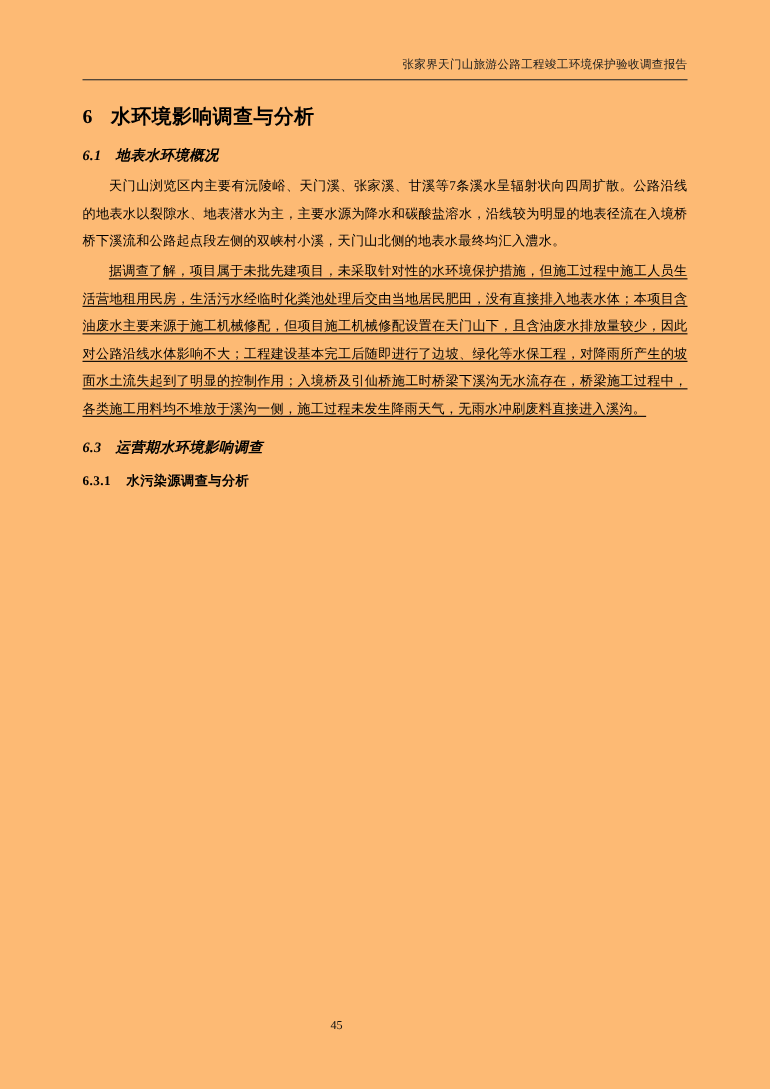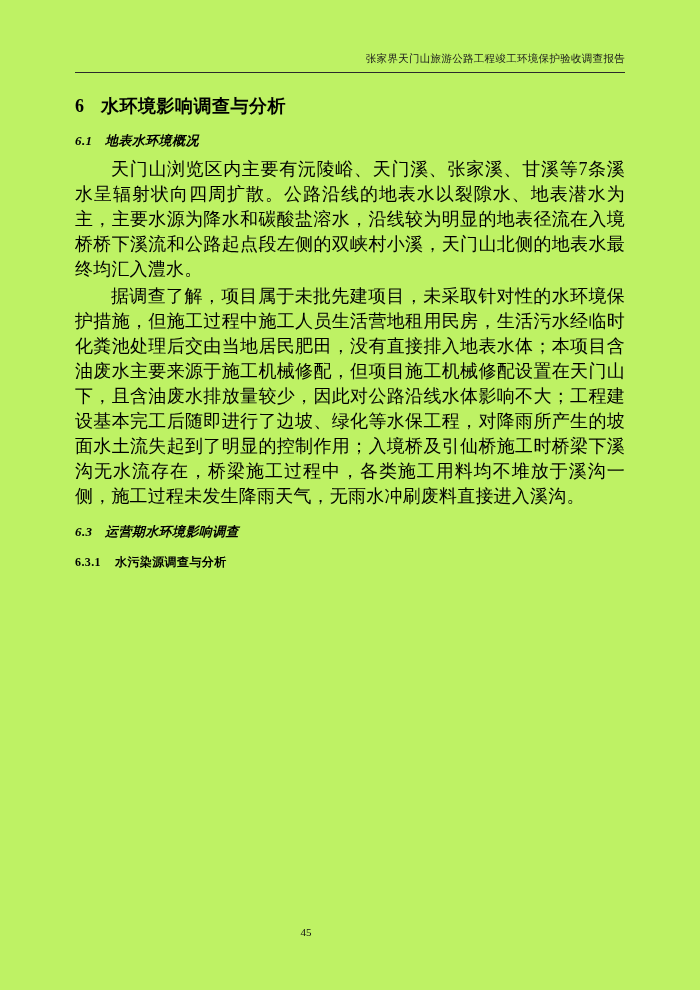--- a/index.html
+++ b/index.html
@@ -8,21 +8,21 @@
     background: #ffffff;
   }
   body {
     font-family: "Liberation Serif", "DejaVu Serif", serif;
     color: #000000;
   }
   .page {
     position: relative;
     width: 700px;
     height: 990px;
-    background: #bef264;
+    background: #fdba74;
     box-sizing: border-box;
     overflow: hidden;
   }
   .header {
     position: absolute;
     top: 52px;
     left: 75px;
     width: 550px;
     text-align: right;
     font-size: 10.5px;
@@ -68,28 +68,29 @@
     font-size: 12px;
     font-weight: bold;
     margin: 13px 0 6px 0;
     letter-spacing: 0.4px;
   }
   .h3 .num {
     display: inline-block;
     min-width: 40px;
   }
   p.para {
-    font-size: 18px;
+    font-size: 12px;
     line-height: 25px;
     margin: 0 0 2px 0;
     text-indent: 2em;
     text-align: justify;
     letter-spacing: 0.2px;
   }
   p.para.underline {
+    text-decoration: underline;
     text-underline-offset: 3px;
   }
   .footer {
     position: absolute;
     bottom: 52px;
     left: 0;
     width: 612px;
     text-align: center;
     font-size: 11px;
     color: #111;

